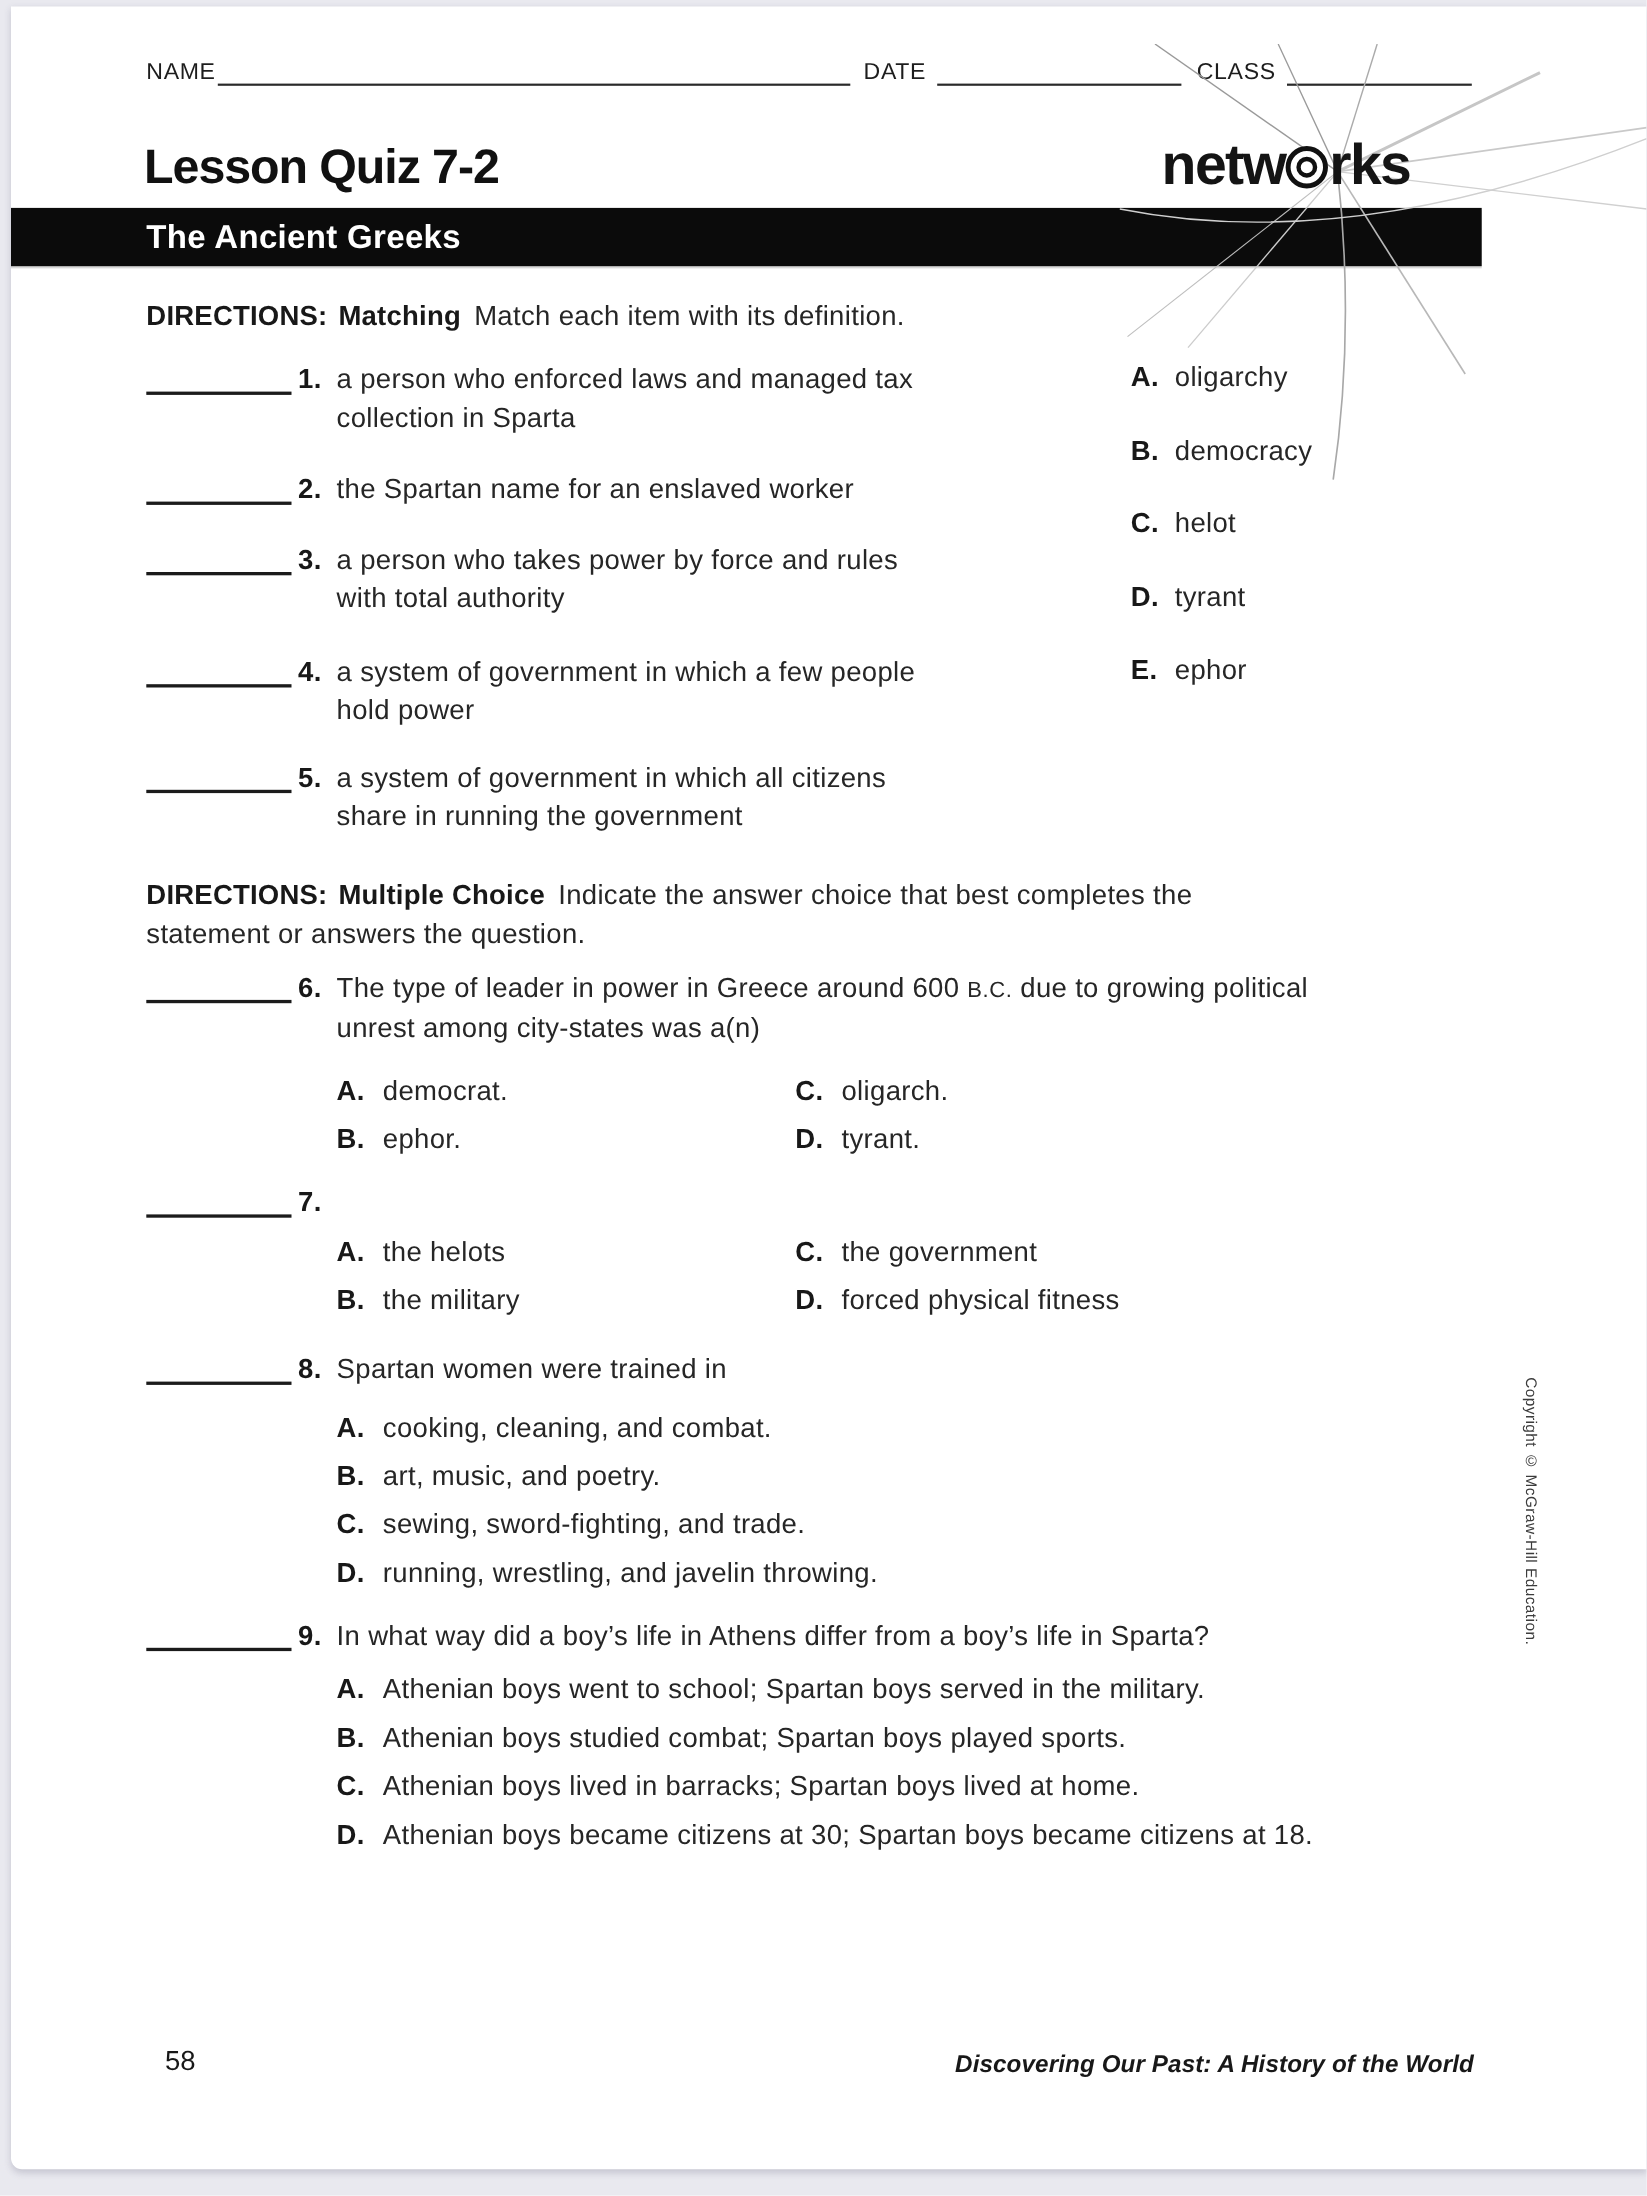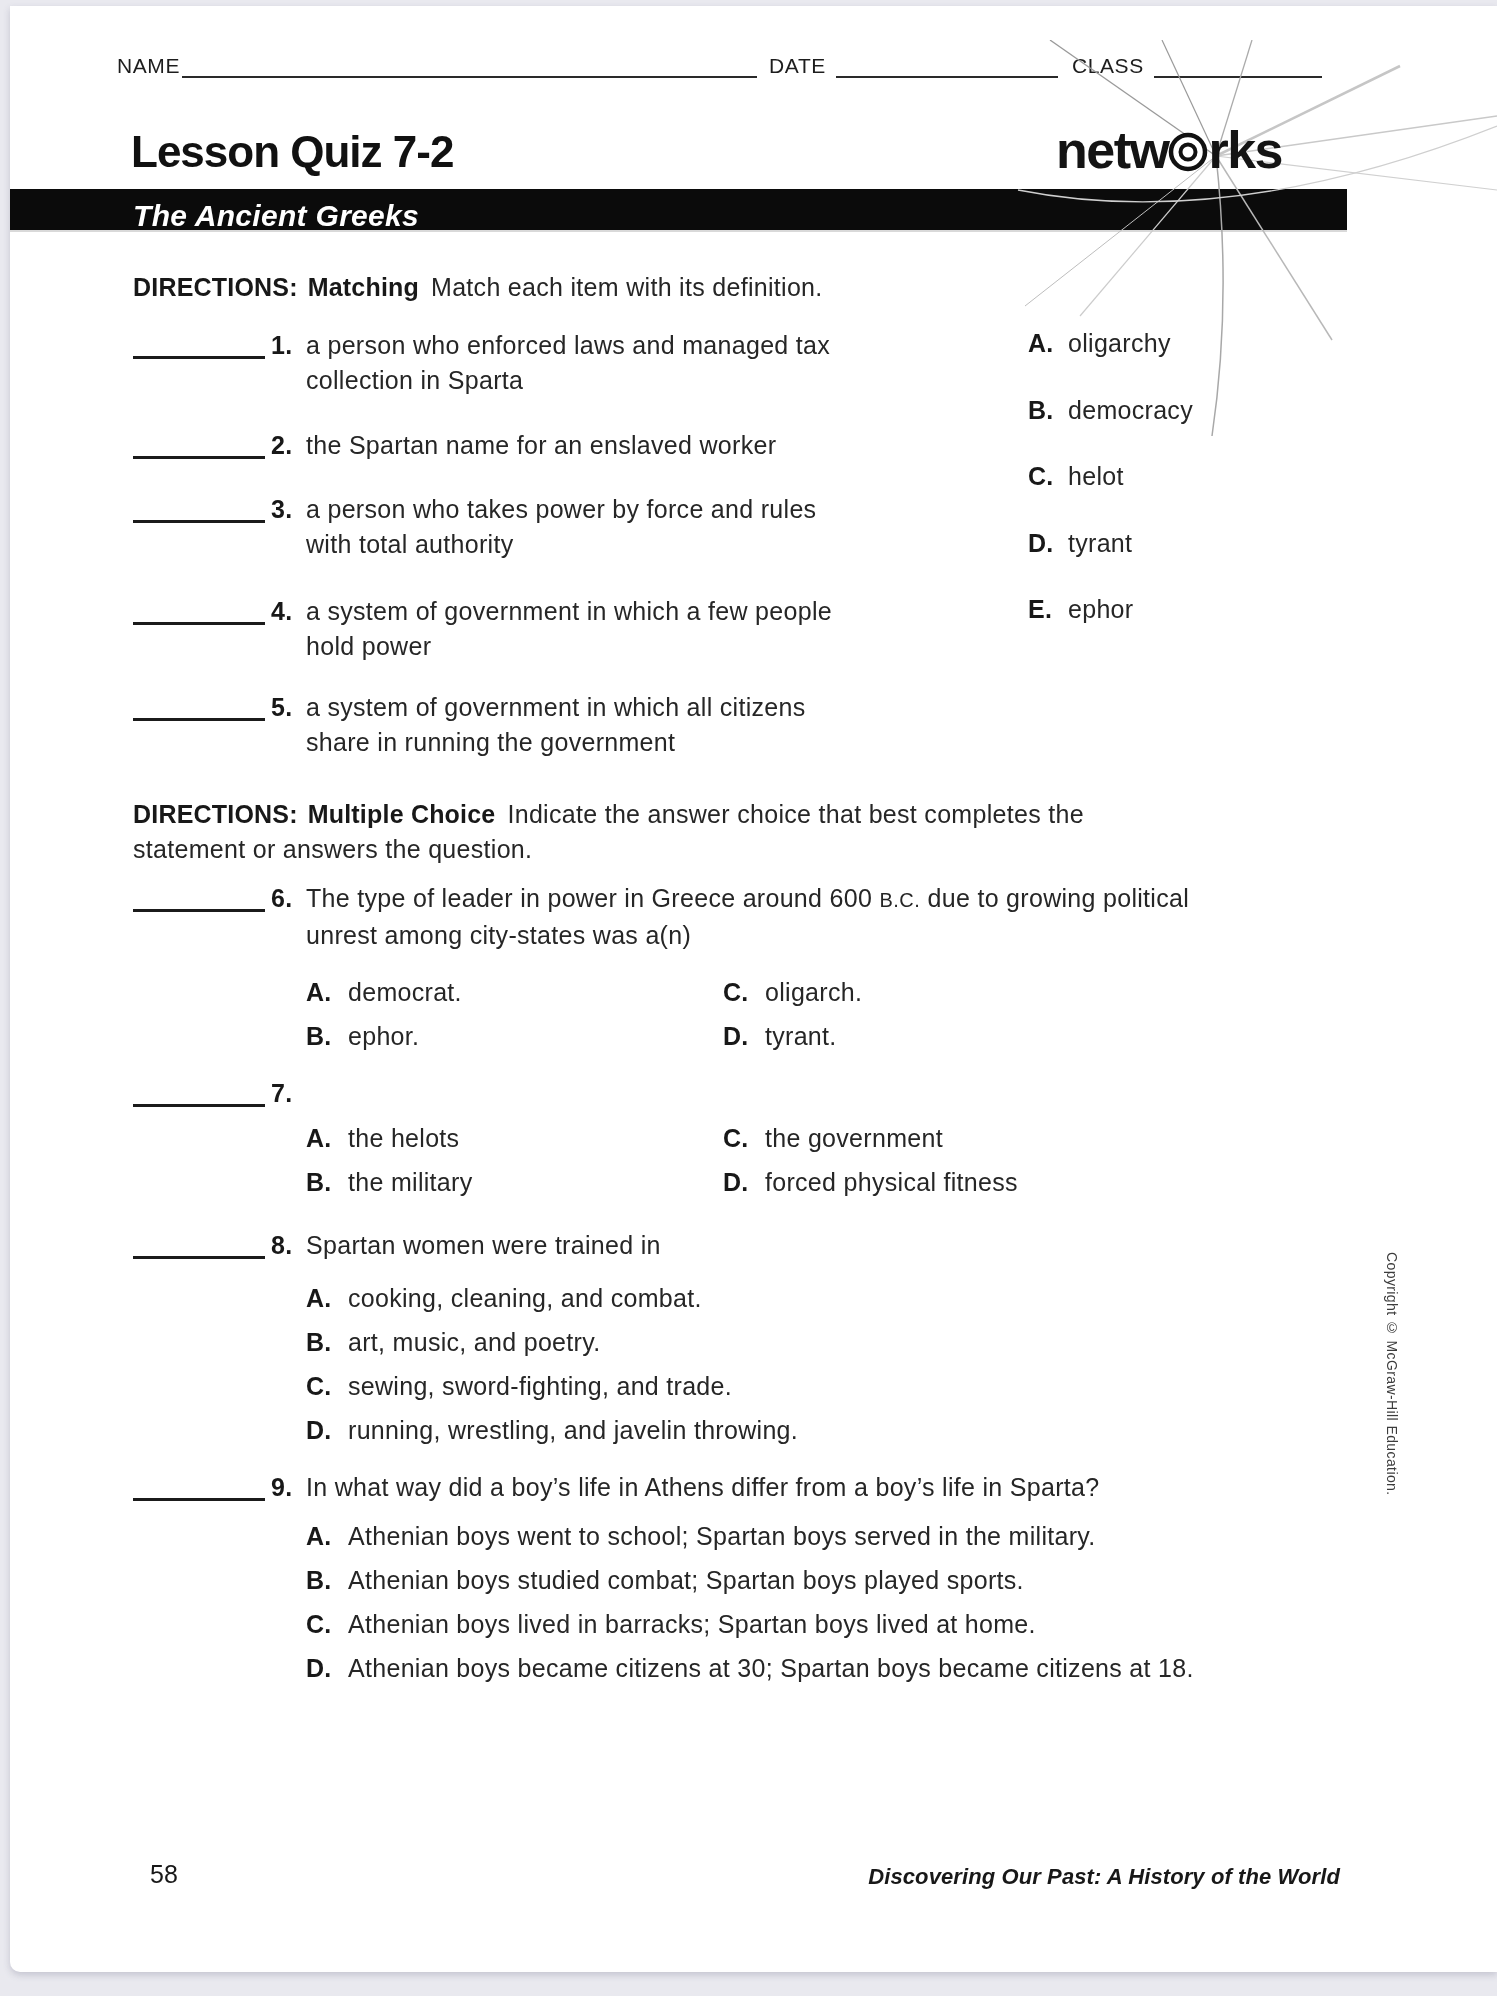--- a/index.html
+++ b/index.html
@@ -12,21 +12,21 @@
   }
   .abs{position:absolute;}
   .page-bg{
     left:10px;top:6px;width:1487px;height:1966px;
     background:#ffffff;
     border-radius:0 0 0 10px;
     box-shadow:0 3px 7px rgba(70,70,100,.22);
   }
   
   .header-row{
-    left:117px;top:54px;width:1207px;
+    left:133px;top:54px;width:1207px;
     display:flex;align-items:flex-end;
     font-size:21px;letter-spacing:.6px;color:#1d1d1d;line-height:24px;
   }
   .h-label{flex:none;padding-right:2px;}
   .h-line{border-bottom:2px solid #2a2a2a;height:22px;flex:none;}
   .line-name{width:575px;margin-right:12px;}
   .line-date{width:222px;margin-right:14px;margin-left:8px;}
   .line-class{width:168px;margin-left:8px;}
   
   .page-title{
@@ -35,24 +35,23 @@
   }
   .logo-lines{left:930px;top:40px;width:567px;height:400px;z-index:3;pointer-events:none;}
   .logo-text{
     left:1056px;top:122px;z-index:4;
     display:flex;align-items:center;
     font-size:52px;font-weight:800;letter-spacing:-1.5px;color:#141414;line-height:56px;
   }
   .bullseye{width:44px;height:44px;margin:4px -2px 0 -2px;flex:none;}
   
   .banner{
-    left:10px;top:189px;width:1337px;height:41px;
+    left:10px;top:189px;width:1337px;height:53px;
     background:#0b0b0b;z-index:2;
     box-shadow:0 2px 0 #d9d9d9;
-    font-style:italic;
   }
   .banner-text{
     margin-left:123px;color:#fff;font-size:30px;font-weight:bold;
     line-height:53px;letter-spacing:.3px;
   }
   
   .dir{left:133px;font-size:25px;letter-spacing:.3px;line-height:35px;color:#262626;}
   .dir b{letter-spacing:.2px;color:#181818;}
   .dir .dtype{margin-left:10px;}
   .dir .dtext{margin-left:12px;font-weight:normal;}

